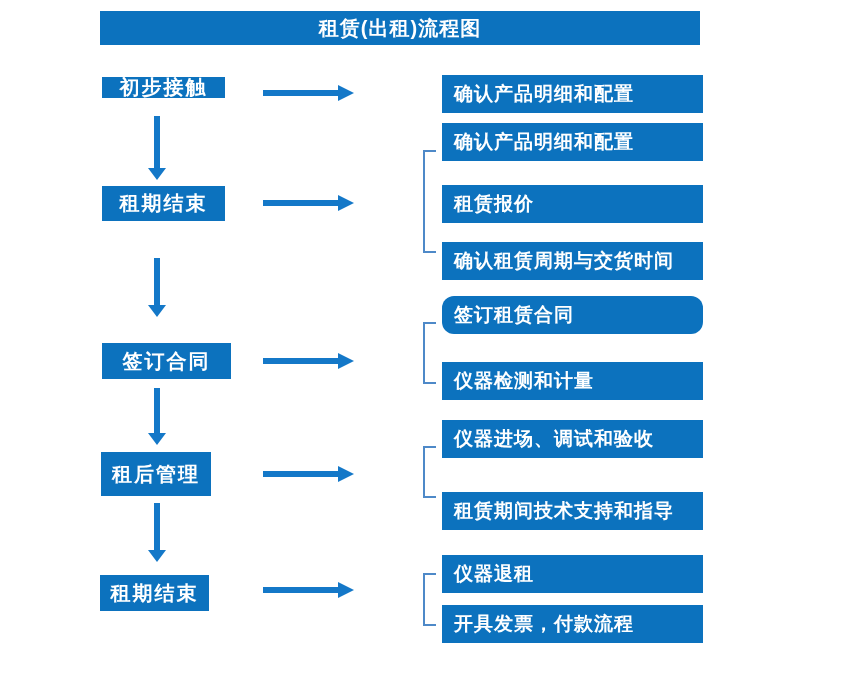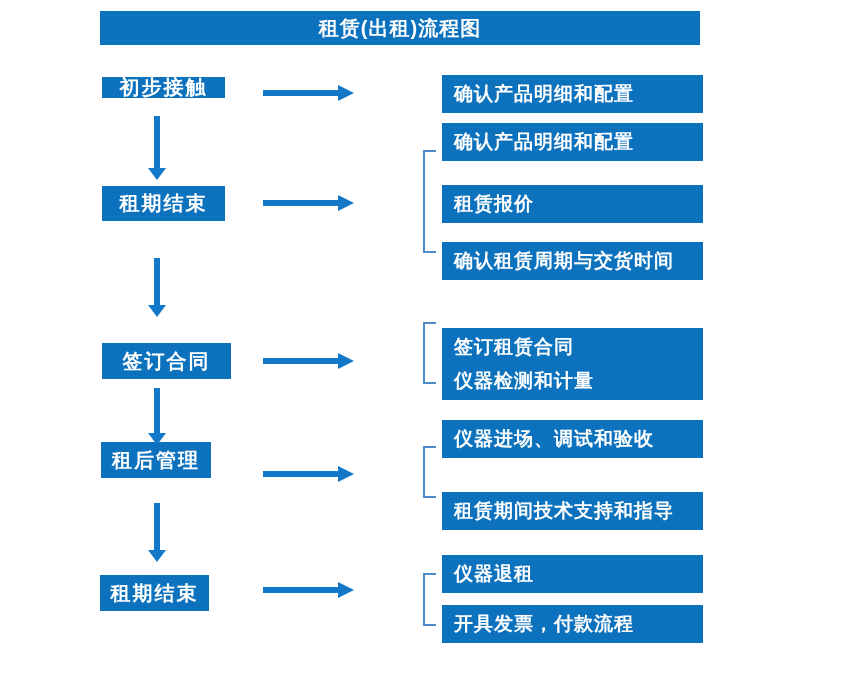--- a/index.html
+++ b/index.html
@@ -91,21 +91,21 @@
 
   <div class="lbox" style="left:102px; top:77px;  width:123px; height:21px;">
     <span>初步接触</span>
   </div>
   <div class="lbox" style="left:102px; top:186px; width:123px; height:35px;">
     <span>租期结束</span>
   </div>
   <div class="lbox" style="left:102px; top:343px; width:129px; height:36px;">
     <span>签订合同</span>
   </div>
-  <div class="lbox" style="left:101px; top:442px; width:110px; height:36px;">
+  <div class="lbox" style="left:101px; top:452px; width:110px; height:44px;">
     <span>租后管理</span>
   </div>
   <div class="lbox" style="left:100px; top:575px; width:109px; height:36px;">
     <span>租期结束</span>
   </div>
 
   <div class="varrow" style="top:116px; height:64px;">
     <div class="shaft"></div>
     <div class="head"></div>
   </div>
@@ -155,21 +155,21 @@
   <div class="rbox" style="top:123px;">
     <span>确认产品明细和配置</span>
   </div>
   <div class="rbox" style="top:185px;">
     <span>租赁报价</span>
   </div>
   <div class="rbox" style="top:242px;">
     <span>确认租赁周期与交货时间</span>
   </div>
 
-  <div class="rbox" style="top:328px;">
+  <div class="rbox" style="top:296px;border-radius:12px;">
     <span>签订租赁合同</span>
   </div>
   <div class="rbox" style="top:362px;">
     <span>仪器检测和计量</span>
   </div>
 
   <div class="rbox" style="top:420px;">
     <span>仪器进场、调试和验收</span>
   </div>
   <div class="rbox" style="top:492px;">

